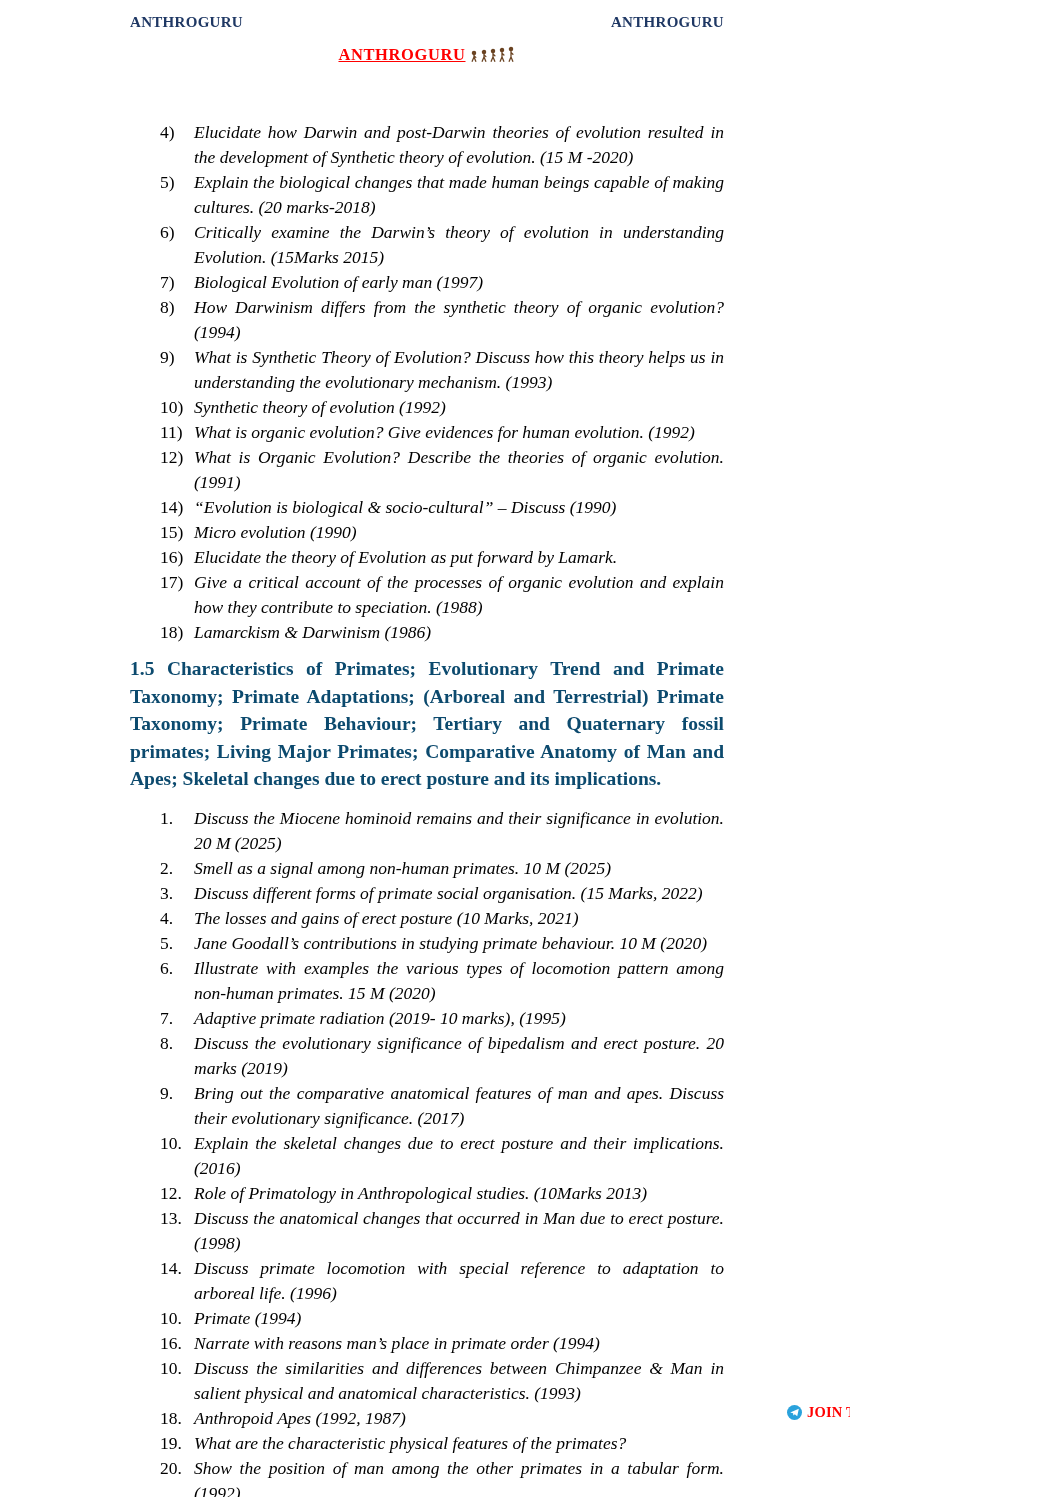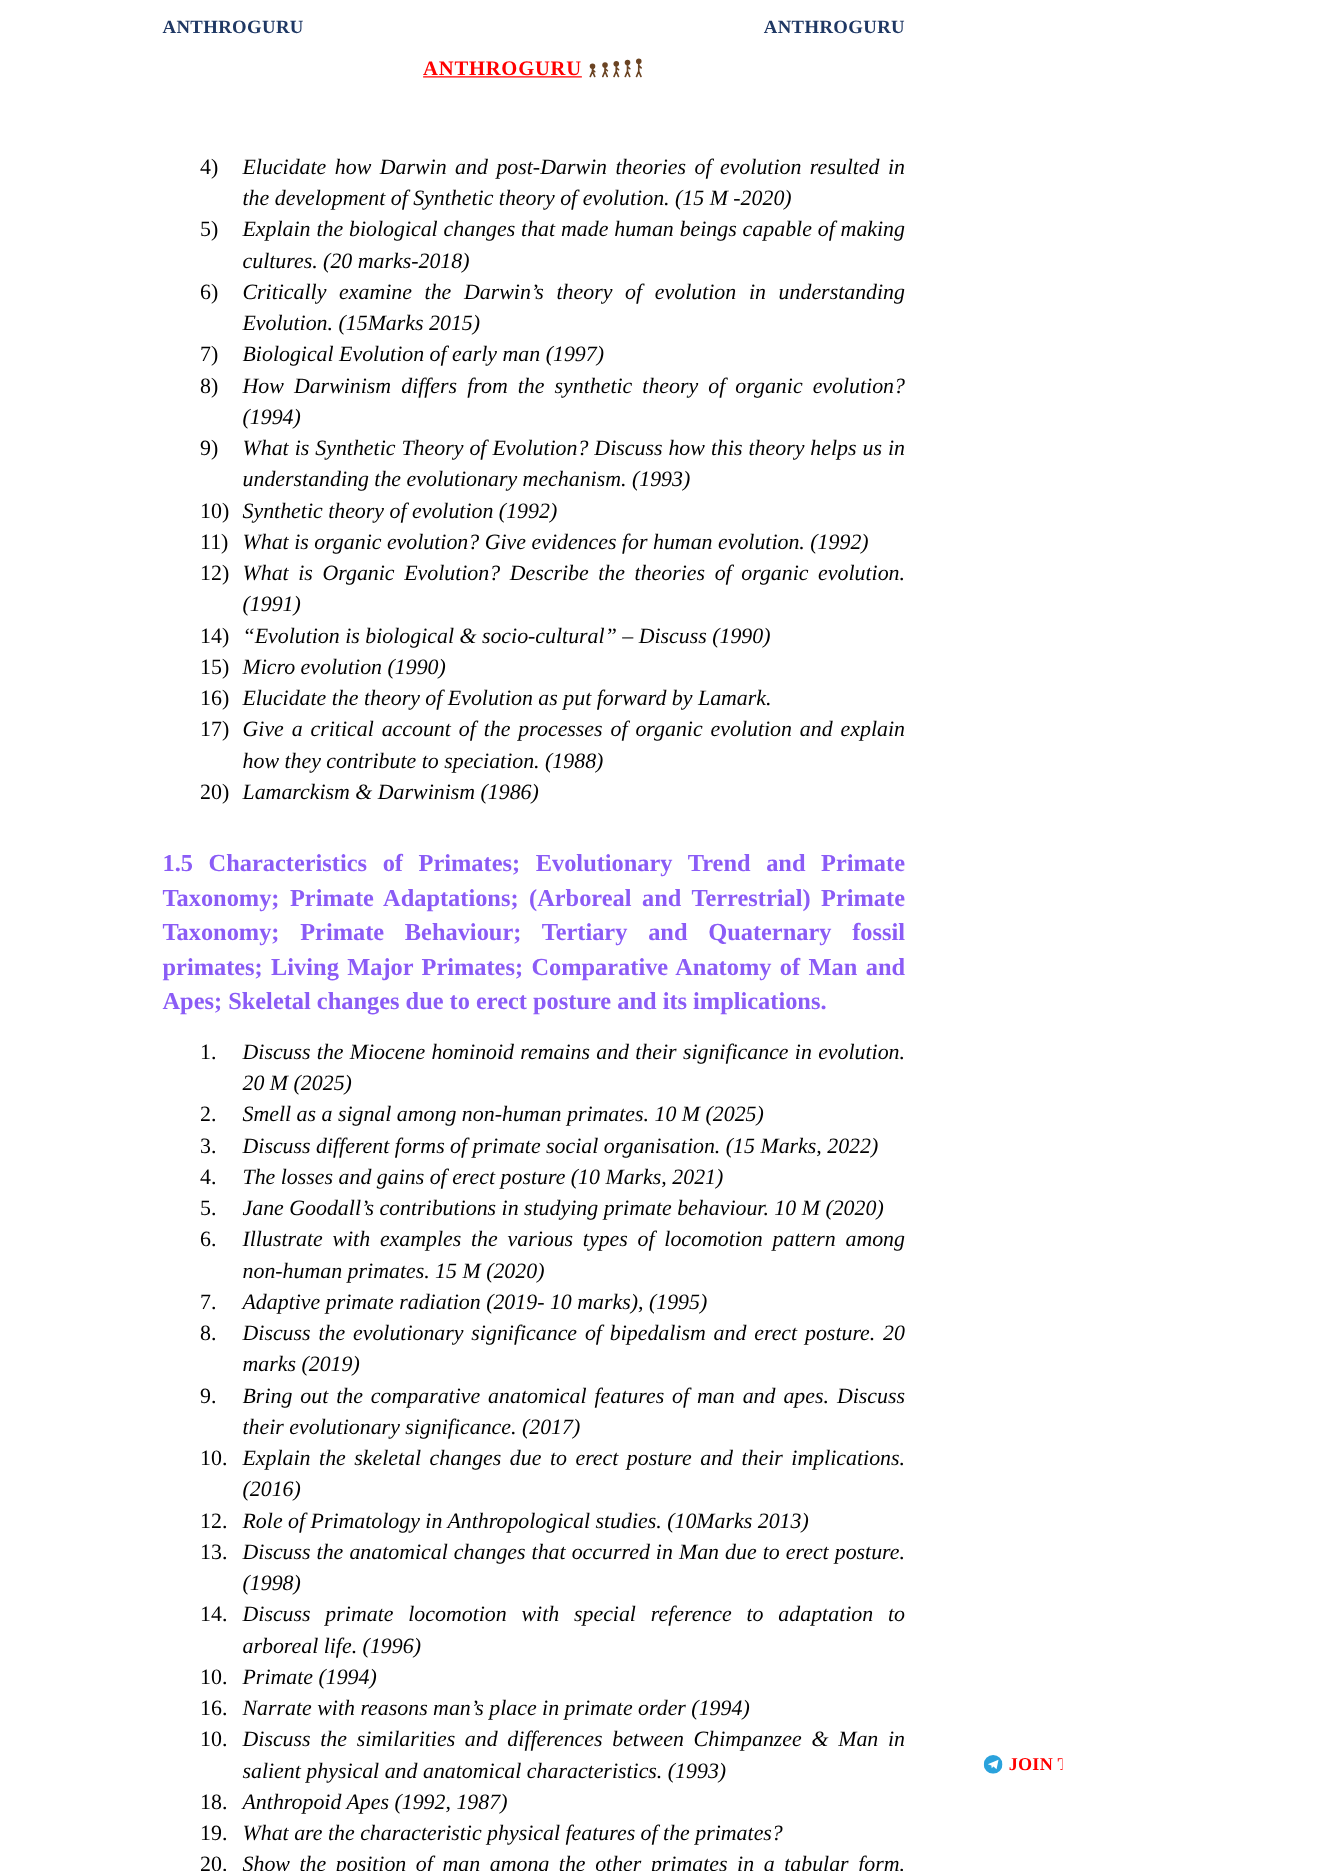--- a/index.html
+++ b/index.html
@@ -26,22 +26,22 @@
     color:#FF0000; font-weight:bold; font-size:16.5px;
     text-decoration:underline; letter-spacing:0.6px;
   }
   .evo-icon { display:inline-block; vertical-align:-2px; margin-left:4px; }
   .qlist { margin-top:54px; padding-left:30px; }
   .qlist.second { margin-top:13px; }
   .q-item { display:flex; font-size:17.5px; line-height:25px; }
   .q-num { flex:0 0 34px; }
   .q-text { flex:1; text-align:justify;font-style:italic; }
   .section-heading {
-    margin-top:32px;
-    color:#8b5cf6; font-weight:bold;
+    margin-top:10px;
+    color:#0c4a6e; font-weight:bold;
     font-size:19.5px; line-height:27.5px;
     text-align:justify;
   }
   .footer {
     position:absolute; top:1404px; left:0;
     width:1058px; text-align:right;
   }
   .footer-line { font-weight:bold; font-size:14.5px; }
   .footer-telegram { color:#FF0000; letter-spacing:0.2px; }
   .footer-email { color:#1F3864; margin-top:20px; }
@@ -121,21 +121,21 @@
       </div>
       <div class="q-item">
         <span class="q-num">16)</span>
         <span class="q-text">Elucidate the theory of Evolution as put forward by Lamark.</span>
       </div>
       <div class="q-item">
         <span class="q-num">17)</span>
         <span class="q-text">Give a critical account of the processes of organic evolution and explain how they contribute to speciation. (1988)</span>
       </div>
       <div class="q-item">
-        <span class="q-num">20)</span>
+        <span class="q-num">18)</span>
         <span class="q-text">Lamarckism &amp; Darwinism (1986)</span>
       </div>
     </div>
 
   <div class="section-heading">1.5 Characteristics of Primates; Evolutionary Trend and Primate Taxonomy; Primate Adaptations; (Arboreal and Terrestrial) Primate Taxonomy; Primate Behaviour; Tertiary and Quaternary fossil primates; Living Major Primates; Comparative Anatomy of Man and Apes; Skeletal changes due to erect posture and its implications.</div>
 
   <div class="qlist second">
       <div class="q-item">
         <span class="q-num">1.</span>
         <span class="q-text">Discuss the Miocene hominoid remains and their significance in evolution. 20 M (2025)</span>

